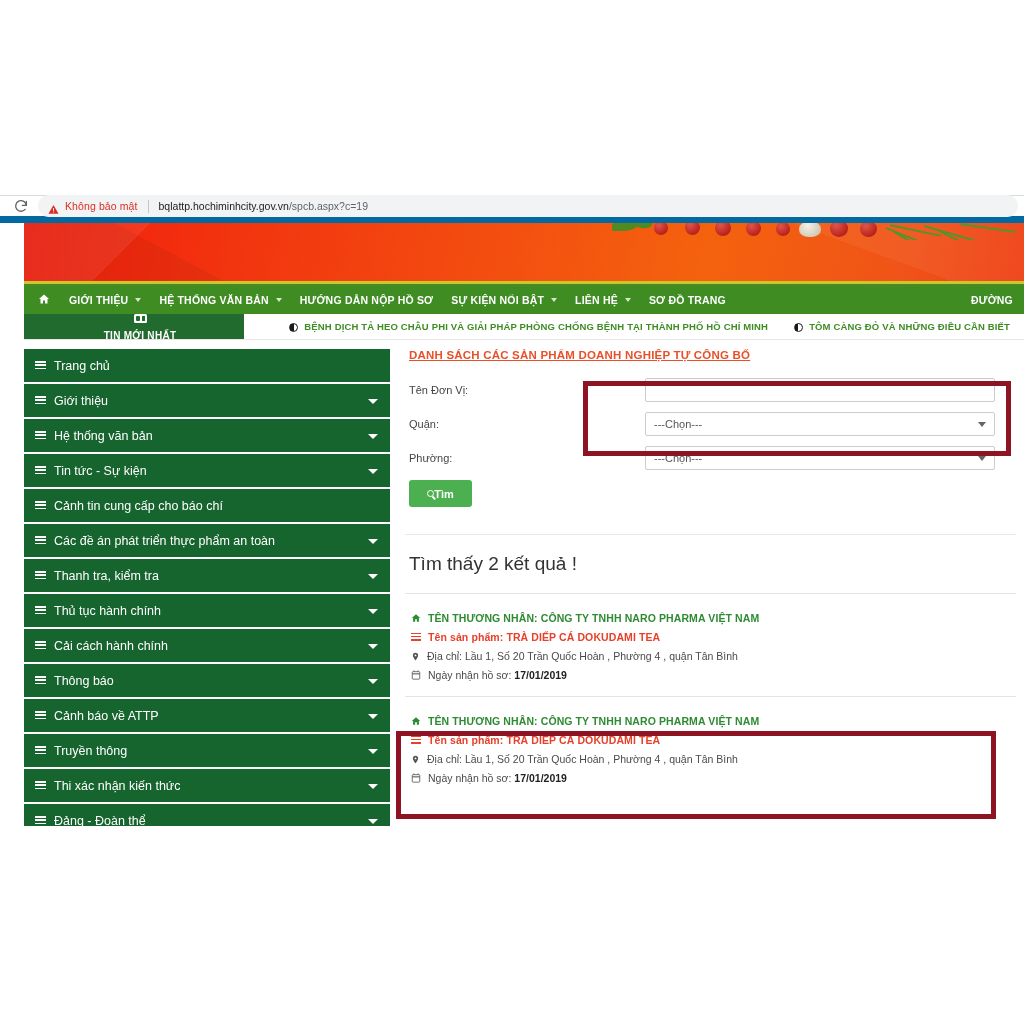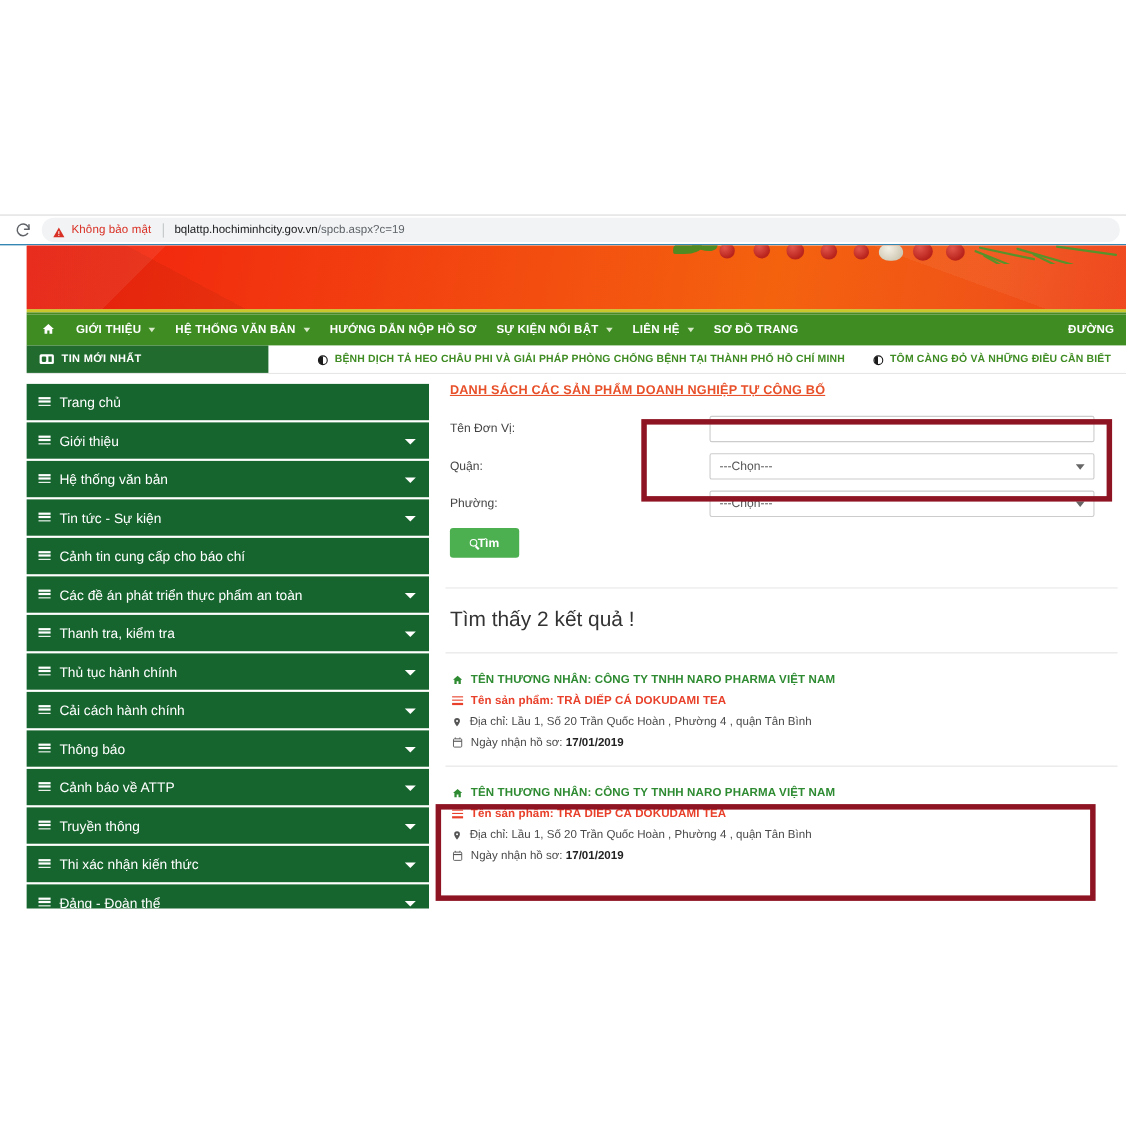--- a/index.html
+++ b/index.html
@@ -7,21 +7,21 @@
     width: 1024px; height: 1024px;
     background: #ffffff;
     font-family: "Liberation Sans", sans-serif;
     overflow: hidden;
   }
   #screen { position: relative; width: 1024px; height: 1024px; background: #fff; }
 
   
   .chrome {
     position: absolute; left: 0; top: 195px; width: 1024px; height: 28px;
-    background: #ffffff; border-top: 1px solid #d9d9d9; border-bottom: 1px solid #0369a1;
+    background: #ffffff; border-top: 1px solid #d9d9d9; border-bottom: 7px solid #0369a1;
     display: flex; align-items: center; padding: 0 6px;
   }
   .reload-icon {
     width: 18px; height: 18px; margin: 0 8px 0 6px; flex: 0 0 auto;
     color: #5f6368; display: flex; align-items: center; justify-content: center;
   }
   .omnibox {
     flex: 1 1 auto; height: 22px; background: #f1f3f4; border-radius: 11px;
     display: flex; align-items: center; padding: 0 10px; gap: 6px;
   }
@@ -90,21 +90,21 @@
     position: absolute; right: 0; top: 0; height: 28px;
     display: flex; align-items: center; padding-right: 2px;
   }
 
   
   .ticker { height: 26px; display: flex; align-items: stretch; background: #fff;
             border-bottom: 1px solid #e6e6e6; }
   .ticker-tag {
     width: 220px; background: #226b2f; color: #fff;
     display: flex; align-items: center; gap: 7px; padding-left: 12px;
-    font-size: 10px; font-weight: bold; letter-spacing: .3px;
+    font-size: 10px; font-weight: bold; letter-spacing: .3px; flex-direction: column;
   }
   .tag-icon {
     width: 13px; height: 9px; background: #fff; border-radius: 1.5px;
     position: relative; flex: 0 0 auto;
   }
   .tag-icon::before {
     content: ""; position: absolute; left: 2px; top: 2px;
     width: 4px; height: 5px; background: #226b2f; border-radius: 1px;
   }
   .tag-icon::after {

